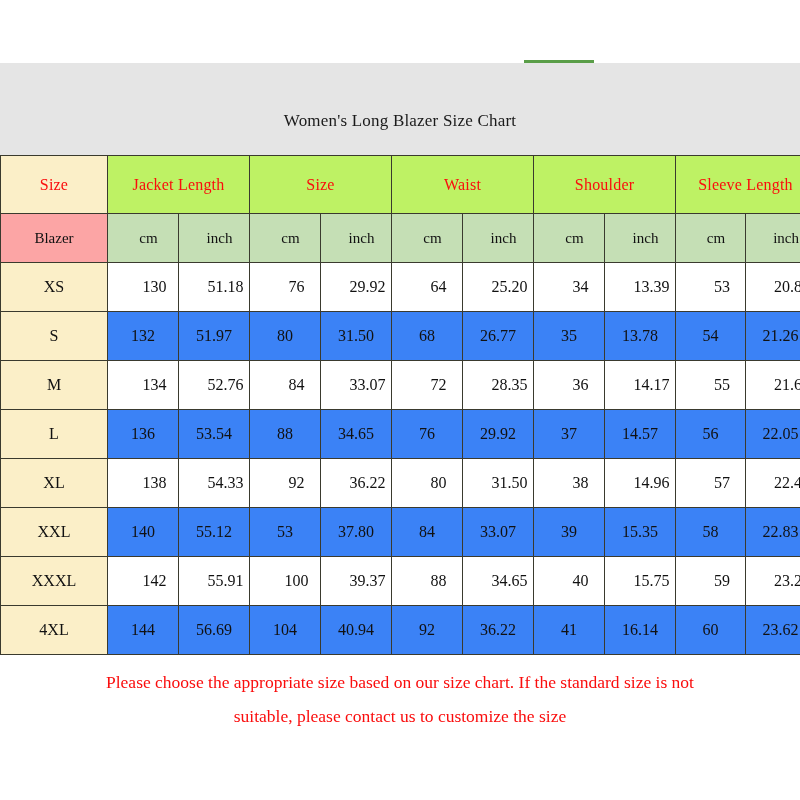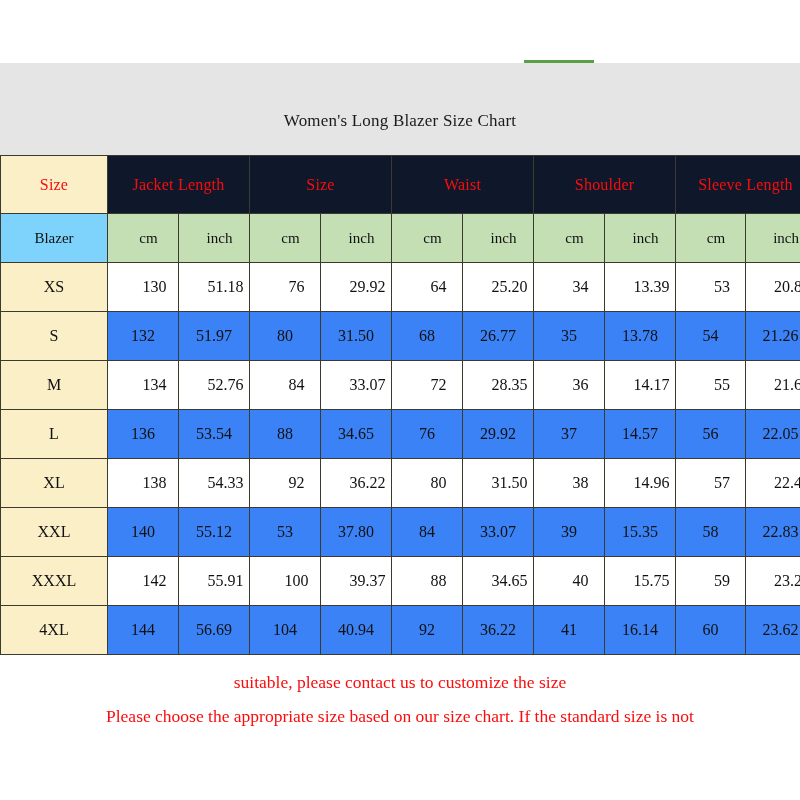--- a/index.html
+++ b/index.html
@@ -71,38 +71,38 @@
   }
 
   
   col.c-size   { width: 107px; }
   col.c-half   { width: 71px;  }
   col.c-half-w { width: 70px;  }
 
   
   tr.hdr-group td {
     height: 58px;
-    background: #0f172a;
+    background: #bef264;
     color: #fa0d0d;
     font-size: 16px;
     letter-spacing: 0.2px;
   }
   tr.hdr-group td.size-cell {
     background: #fbefc8;
     margin-left: 28px;
   }
 
   
   tr.hdr-units td {
     height: 49px;
     font-size: 15px;
     color: #111111;
   }
   tr.hdr-units td.unit-cell { background: #c5dfb5; padding-left: 11px; }
-  tr.hdr-units td.size-cell { background: #7dd3fc; margin-left: 26px; }
+  tr.hdr-units td.size-cell { background: #fca5a5; margin-left: 26px; }
 
   
   tr.data-row td {
     height: 49px;
     font-size: 16px;
     color: #111111;
   }
   tr.data-row td.size-cell { background: #fbefc8; }
   tr.data-row.odd  td.val-cell { background: #ffffff; padding-left: 23px; }
   tr.data-row.even td.val-cell { background: #3b82f6; }
@@ -271,17 +271,17 @@
             <td class="val-cell">41</td>
             <td class="val-cell">16.14</td>
             <td class="val-cell">60</td>
             <td class="val-cell">23.62</td>
           </tr>
         </tbody>
     </table>
   </div>
 
   <div class="note">
+    <div>Please choose the appropriate size based on our size chart. If the standard size is not</div>
     <div>suitable, please contact us to customize the size</div>
-    <div>Please choose the appropriate size based on our size chart. If the standard size is not</div>
   </div>
 
 </div>
 
 </body></html>

